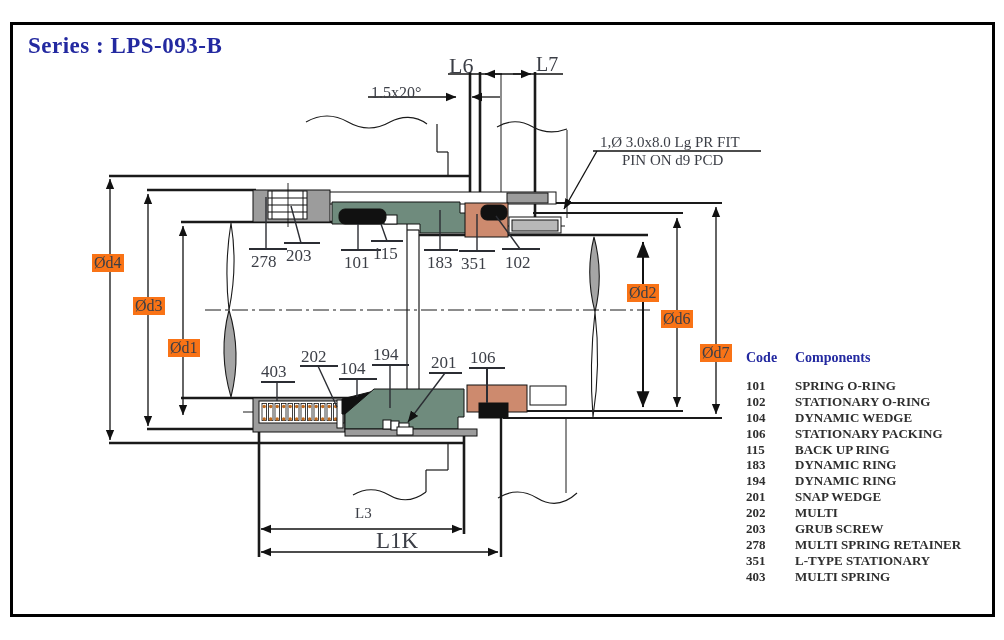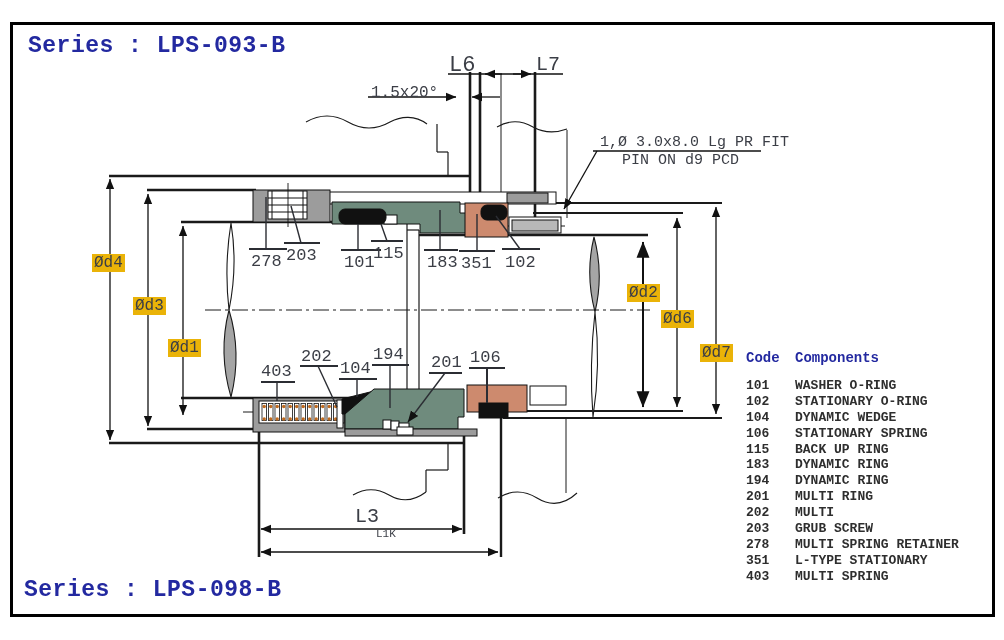--- a/index.html
+++ b/index.html
@@ -1,23 +1,23 @@
 <!DOCTYPE html>
 <html style="--blue: #2329a0; --label: #3b3e46; --line: #1a1a1a; --green: #6f8b7d; --salmon: #cd8a6e; --gray: #9c9c9c; --pin_gray: #b8b8b8; --spring_dot: #c06a1e; --break_gray: #a5a5a5;"><head>
 <meta charset="utf-8">
 <style>
   html,body{margin:0;padding:0;background:#fff;}
   #stage{position:relative;width:1004px;height:640px;background:#fff;overflow:hidden;
-         font-family:Liberation Mono, monospace;}
+         font-family:Liberation Serif, serif;}
   #frame{position:absolute;left:10px;top:22px;width:979px;height:589px;border:3px solid #000;}
   svg.draw{position:absolute;left:0;top:0;width:1004px;height:640px;}
   .txt{position:absolute;white-space:nowrap;color:var(--label);}
   .title{font-size:23px;font-weight:bold;color:var(--blue);letter-spacing:.5px;}
   .plabel{font-size:17px;}
-  .dlabel{font-size:16px;background:#eab308;padding:0 2px;}
+  .dlabel{font-size:16px;background:#f97316;padding:0 2px;}
   .ann{font-size:15px;text-align:right;}
   .legend{position:absolute;left:746px;top:350px;width:246px;}
   .legend-head{display:flex;font-size:14px;font-weight:bold;color:var(--blue);}
   .legend-head .c1{width:49px;}
   .legend-rows{margin-top:12px;font-size:13px;font-weight:bold;color:#2e2e2e;}
   .legend-row{display:flex;height:15.9px;line-height:15.9px;}
   .legend-row .c1{width:49px;}
 </style>
 </head>
 <body>
@@ -202,30 +202,29 @@
       <line x1="277" y1="382" x2="277" y2="401"></line>
       <line x1="318" y1="366" x2="337" y2="407"></line>
       <line x1="357" y1="379" x2="357" y2="397"></line>
       <line x1="390" y1="365" x2="390" y2="408"></line>
       <line x1="445" y1="373" x2="408" y2="422" marker-end="url(#arr)"></line>
       <line x1="487" y1="368" x2="487" y2="403" stroke-width="2"></line>
     </g>
   </svg>
 
   <span class="txt title" style="left:28px;top:33px">Series : LPS-093-B</span>
-  <span class="txt title" style="left:24px;top:577px">Series : LPS-098-B</span>
 
   <span class="txt ann" style="left:600px;top:134px">1,Ø 3.0x8.0 Lg PR FIT</span>
   <span class="txt ann" style="left:622px;top:152px">PIN ON d9 PCD</span>
 
   <span class="txt" style="left:371px;top:84px;font-size:16px">1.5x20°</span>
   <span class="txt" style="left:449px;top:53px;font-size:22px">L6</span>
   <span class="txt" style="left:536px;top:53px;font-size:20px">L7</span>
-  <span class="txt" style="left:355px;top:505px;font-size:20px">L3</span>
-  <span class="txt" style="left:376px;top:528px;font-size:11px">L1K</span>
+  <span class="txt" style="left:355px;top:505px;font-size:15px">L3</span>
+  <span class="txt" style="left:376px;top:528px;font-size:23px">L1K</span>
 
   <span class="txt dlabel" style="left:92px;top:254px">Ød4</span>
   <span class="txt dlabel" style="left:133px;top:297px">Ød3</span>
   <span class="txt dlabel" style="left:168px;top:339px">Ød1</span>
   <span class="txt dlabel" style="left:627px;top:284px">Ød2</span>
   <span class="txt dlabel" style="left:661px;top:310px">Ød6</span>
   <span class="txt dlabel" style="left:700px;top:344px">Ød7</span>
 
   <span class="txt plabel" style="left:251px;top:252px">278</span>
   <span class="txt plabel" style="left:286px;top:246px">203</span>
@@ -242,49 +241,49 @@
   <span class="txt plabel" style="left:470px;top:348px">106</span>
 
   <div class="legend">
     <div class="legend-head">
       <span class="c1">Code</span>
       <span>Components</span>
     </div>
     <div class="legend-rows">
         <div class="legend-row">
           <span class="c1">101</span>
-          <span>WASHER O-RING</span>
+          <span>SPRING O-RING</span>
         </div>
         <div class="legend-row">
           <span class="c1">102</span>
           <span>STATIONARY O-RING</span>
         </div>
         <div class="legend-row">
           <span class="c1">104</span>
           <span>DYNAMIC WEDGE</span>
         </div>
         <div class="legend-row">
           <span class="c1">106</span>
-          <span>STATIONARY SPRING</span>
+          <span>STATIONARY PACKING</span>
         </div>
         <div class="legend-row">
           <span class="c1">115</span>
           <span>BACK UP RING</span>
         </div>
         <div class="legend-row">
           <span class="c1">183</span>
           <span>DYNAMIC RING</span>
         </div>
         <div class="legend-row">
           <span class="c1">194</span>
           <span>DYNAMIC RING</span>
         </div>
         <div class="legend-row">
           <span class="c1">201</span>
-          <span>MULTI RING</span>
+          <span>SNAP WEDGE</span>
         </div>
         <div class="legend-row">
           <span class="c1">202</span>
           <span>MULTI</span>
         </div>
         <div class="legend-row">
           <span class="c1">203</span>
           <span>GRUB SCREW</span>
         </div>
         <div class="legend-row">

